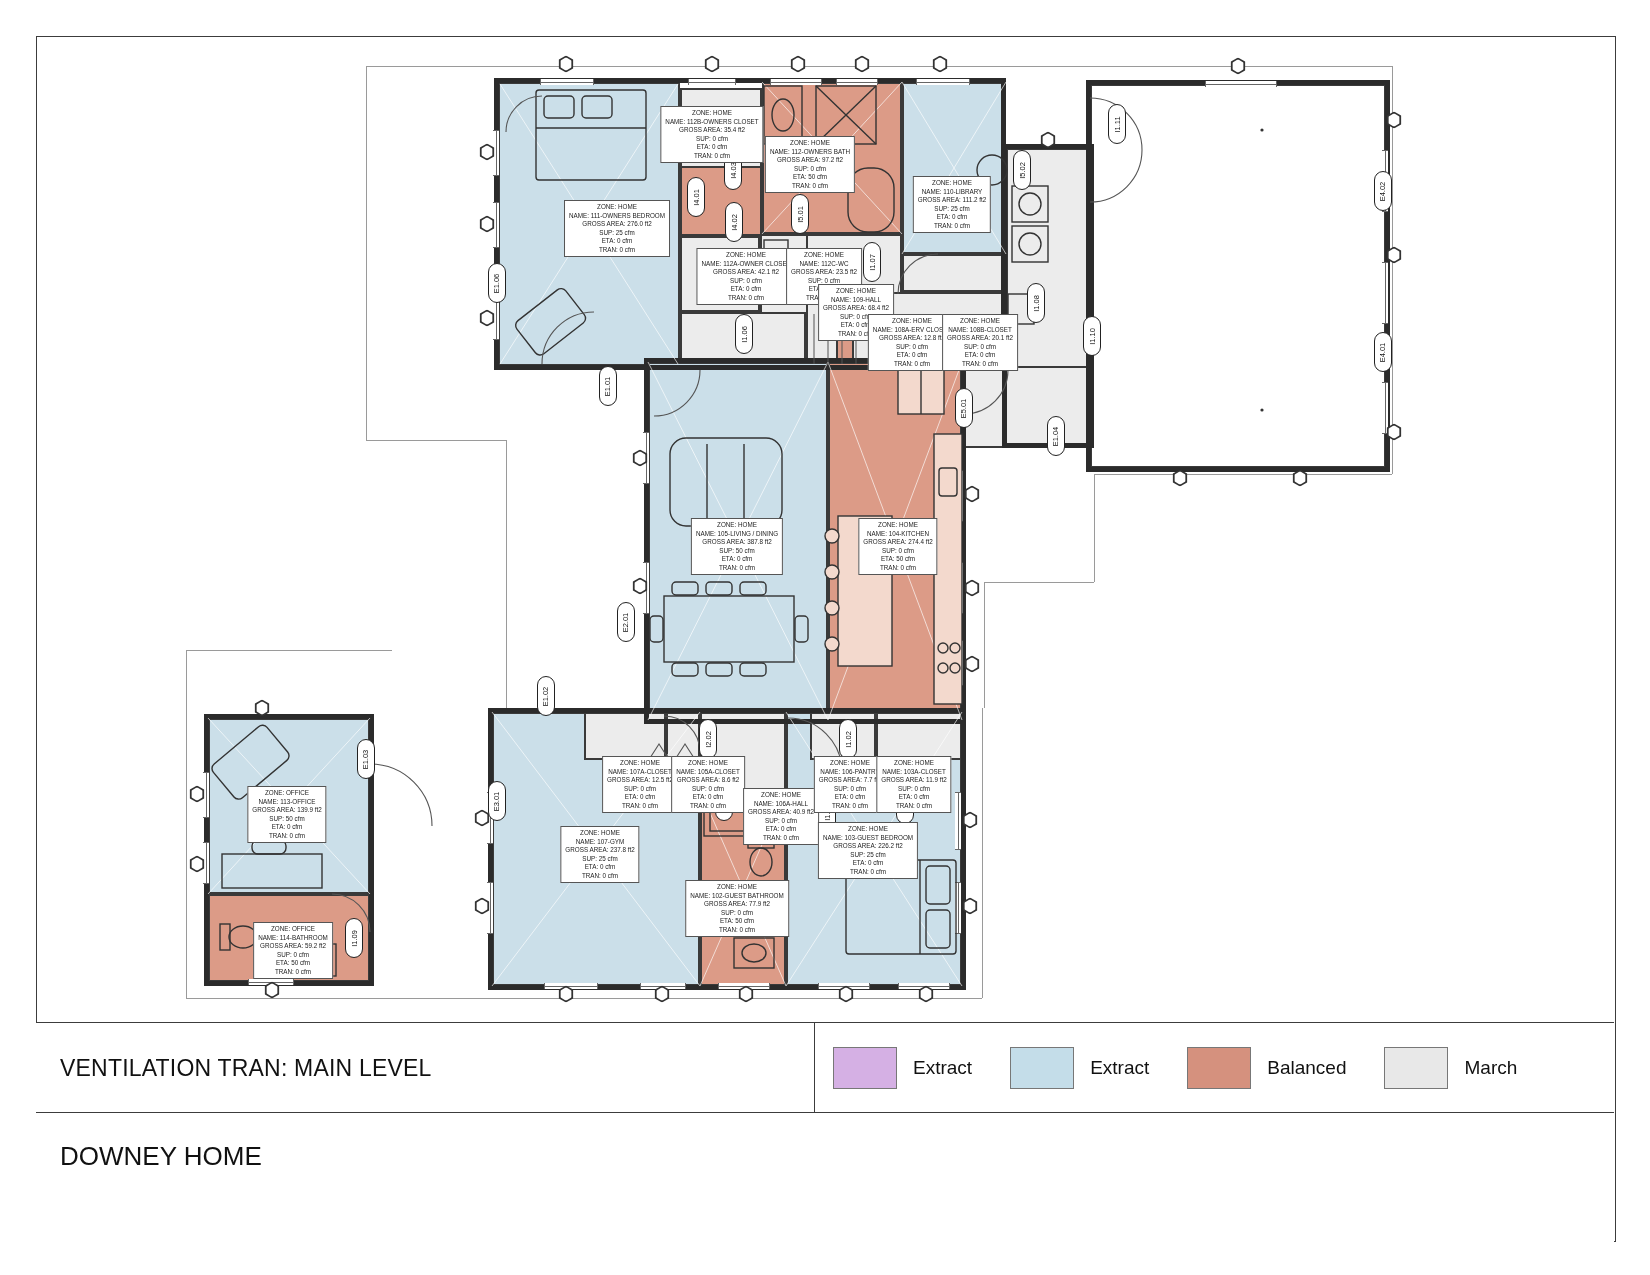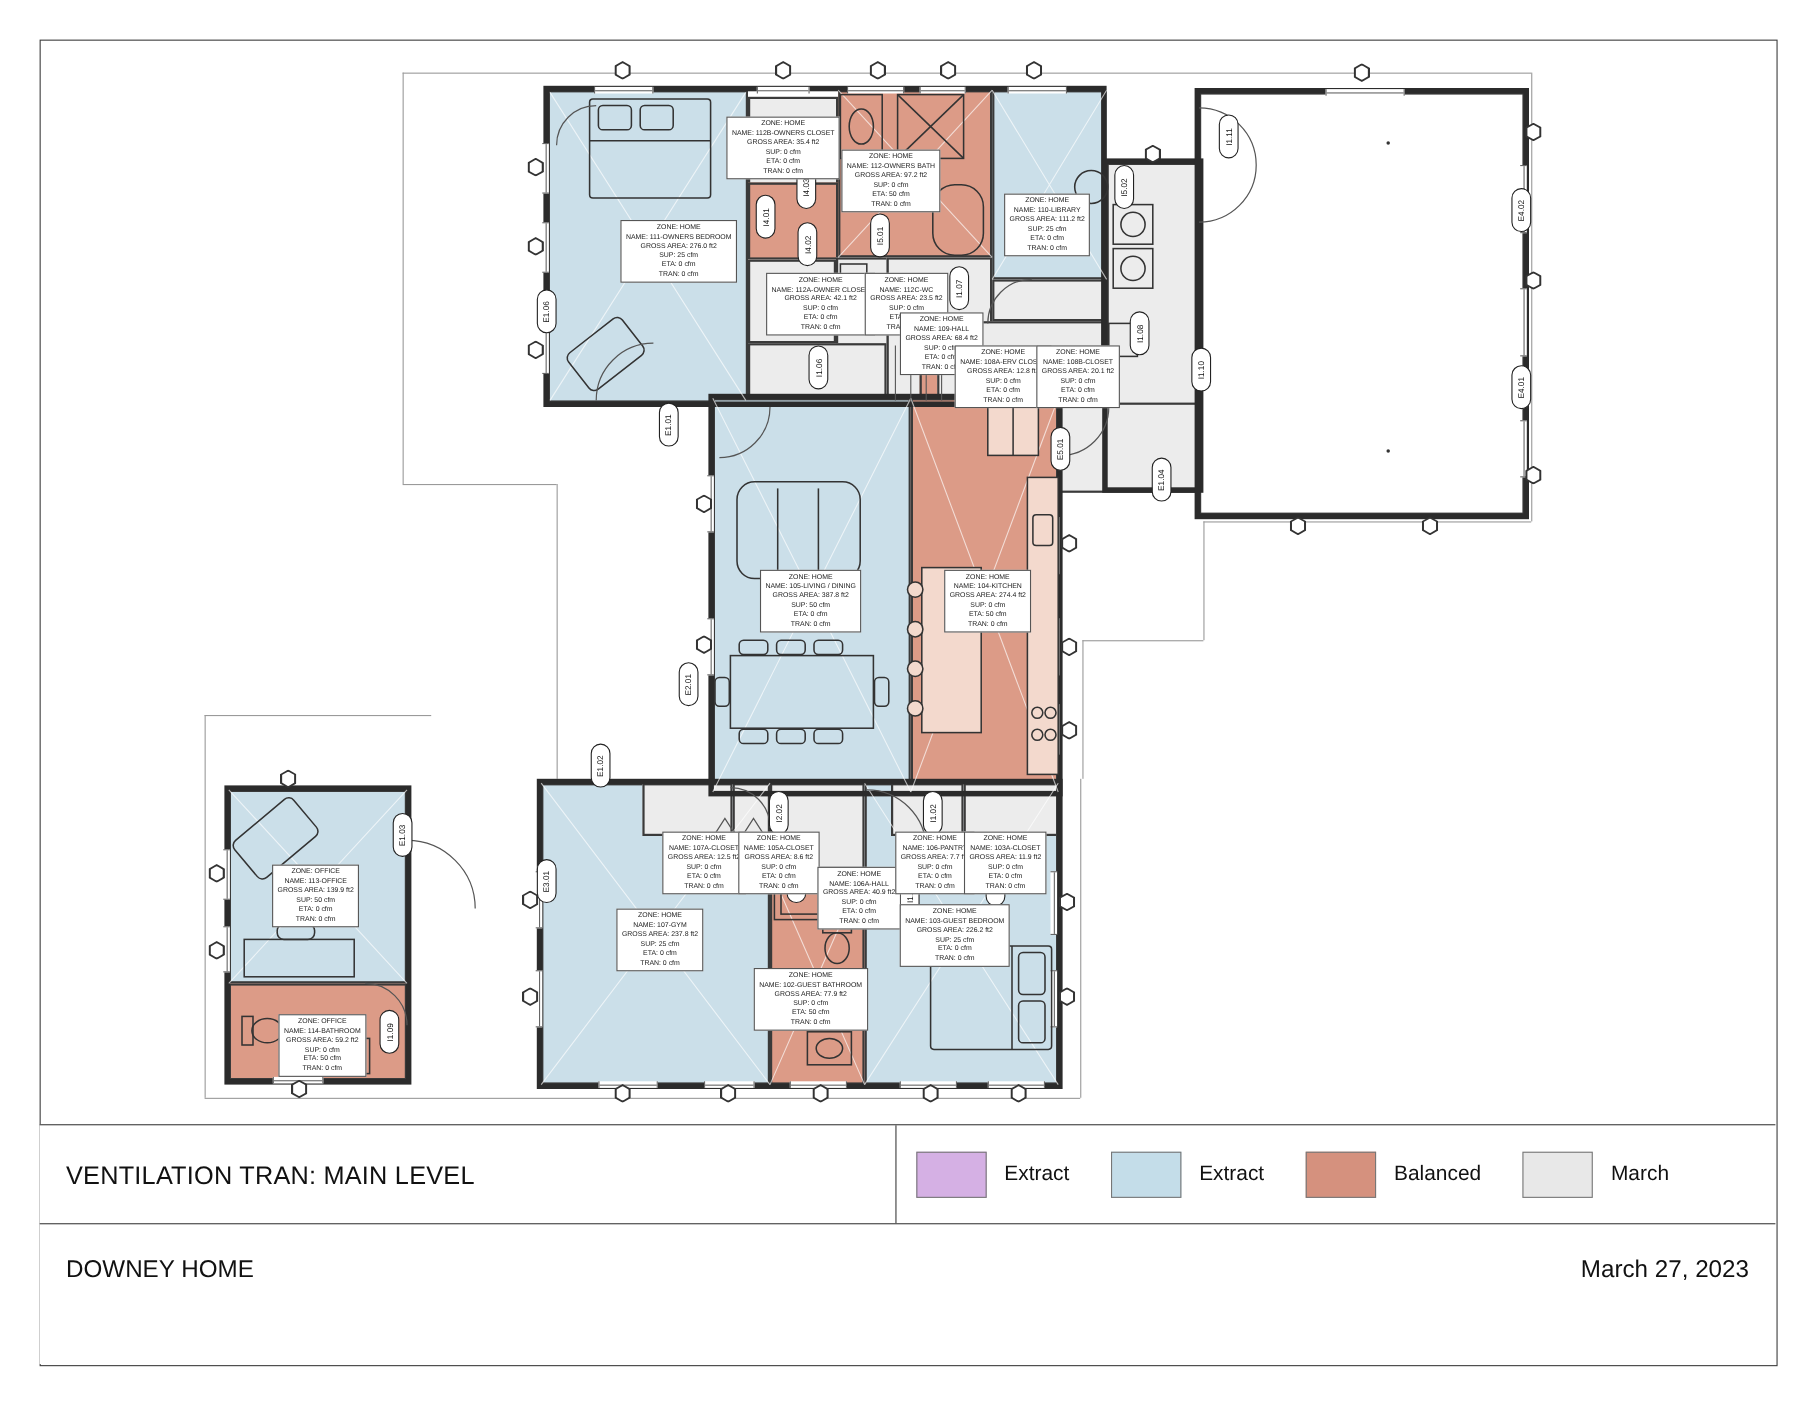--- a/index.html
+++ b/index.html
@@ -31,22 +31,22 @@
   .zl{position:absolute;transform:translateX(-50%);background:#fff;border:1px solid #555;padding:2px 4px;
       font-size:6.3px;line-height:1.35;text-align:center;white-space:nowrap;z-index:30;color:#222;}
   .zl span{display:block;}
   
   .row1{position:absolute;left:36px;right:36px;top:1022px;height:90px;border-top:1.4px solid #3c3c3c;display:flex;z-index:40;background:#fff;}
   .cellTitle{flex:0 0 754px;border-right:1.4px solid #3c3c3c;display:flex;align-items:center;padding-left:24px;font-size:23px;letter-spacing:.2px;}
   .cellLegend{flex:1;display:flex;align-items:center;padding-left:18px;}
   .litem{display:flex;align-items:center;margin-right:38px;}
   .sw{width:62px;height:40px;border:1px solid #777;margin-right:16px;display:inline-block;}
   .llab{font-size:19px;}
-  .row2{position:absolute;left:36px;right:36px;top:1112px;height:128px;border-top:1.4px solid #3c3c3c;display:flex;
-        justify-content:space-between;padding:28px 24px 0 24px;box-sizing:border-box;font-size:22px;z-index:40;background:#fff;}
+  .row2{position:absolute;left:36px;right:36px;top:1112px;height:163px;border-top:1.4px solid #3c3c3c;display:flex;
+        justify-content:space-between;padding:28px 24px 0 24px;box-sizing:border-box;font-size:26px;z-index:40;background:#fff;}
 </style>
 </head>
 <body>
 
 <div class="sheet"></div>
 
 <div class="plan">
 
   <div class="tl" style="left:366px;top:66px;width:1026px;height:1px"></div>
   <div class="tl" style="left:366px;top:66px;width:1px;height:374px"></div>
@@ -574,14 +574,13 @@
       <span class="llab">Balanced</span>
     </div>
     <div class="litem">
       <span class="sw" style="background: rgb(232, 232, 232);"></span>
       <span class="llab">March</span>
     </div>
   </div>
 </div>
 <div class="row2">
   <span>DOWNEY HOME</span>
-  <span>March 27, 2023</span>
 </div>
 
 </body></html>

